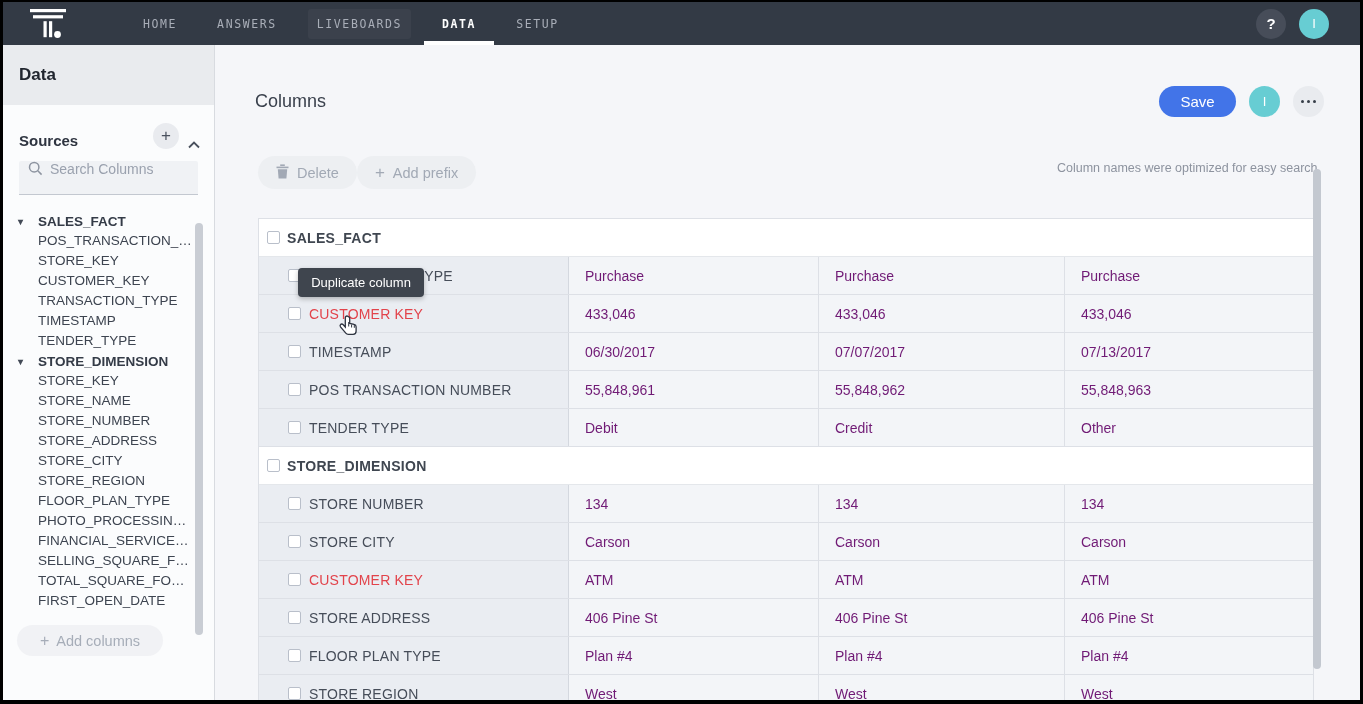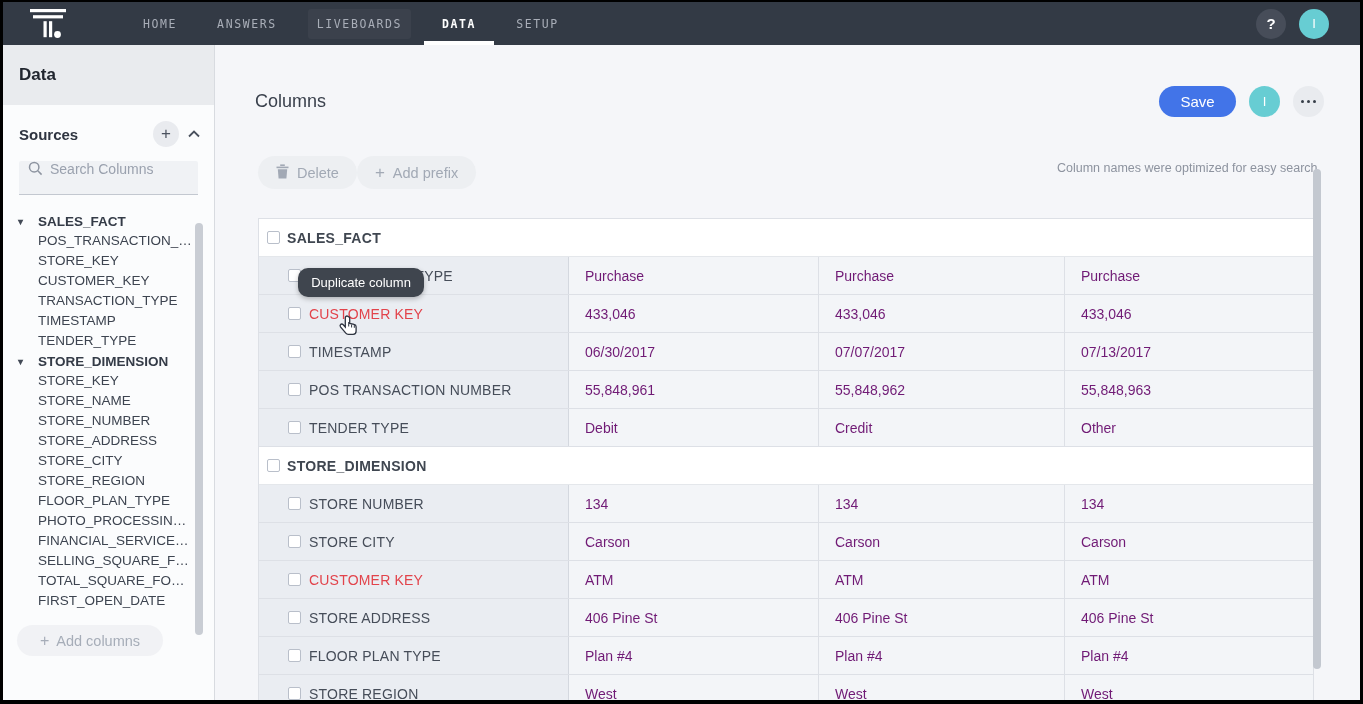--- a/index.html
+++ b/index.html
@@ -26,21 +26,21 @@
   .avatar { width:30px; height:30px; border-radius:50%; background:var(--teal,#67cdd3); color:#fff;
               display:flex; align-items:center; justify-content:center; font-size:13px; cursor:pointer; }
 
   
   .app-body { position:relative; display:flex; height:655px; overflow:hidden; }
 
   
   .sidebar { position:relative; width:212px; background:#fbfcfd; border-right:1px solid #d8dbe0; flex:none; }
   .sidebar-header { height:60px; background:#e9ebee; display:flex; align-items:center; padding-left:16px;
               font-size:17px; font-weight:bold; color:#21262f; }
-  .sources-row { margin:14px 14px 0 16px; height:30px; display:flex; align-items:center; }
+  .sources-row { margin:14px 14px 0 16px; height:30px; display:flex; align-items:flex-end; }
   .sources-label { font-size:15px; font-weight:bold; color:#2e3440; }
   .plus-circle { margin-left:auto; width:26px; height:26px; border-radius:50%; background:#e9ebef;
               display:flex; align-items:center; justify-content:center; color:#4a515e; font-size:17px; cursor:pointer; }
   .collapse-chevron { margin-left:9px; cursor:pointer; display:flex; align-items:center; }
   .search-box { margin:12px 16px 0 16px; height:34px; background:#f0f2f5; border-bottom:1px solid #c3c8d0;
               border-radius:2px 2px 0 0; display:flex; align-items:flex-start; padding:0 9px; gap:7px; }
   .search-box input { border:none; outline:none; background:transparent; font-size:14px; color:#3d4450; width:130px;
               font-family:"Liberation Sans", sans-serif; }
   .search-box input::placeholder { color:#9aa1ae; opacity:1; }
   .tree { margin-top:16px; padding-left:15px; font-size:13.5px; color:#3d4450; }
@@ -83,21 +83,21 @@
   .cell-name.red .lbl { color:var(--red,#e2434b); }
   .cell-val { background:#f3f5f8; display:flex; align-items:center; padding-left:16px;
               border-right:1px solid #dde0e6; font-size:14px; color:#701a75; }
   .cell-val.v0 { width:250px; } .cell-val.v1 { width:246px; } .cell-val.v2 { width:248px; border-right:none; }
   .cb { width:13px; height:13px; border:1px solid #b9bfca; border-radius:2px; background:#fff; flex:none; cursor:pointer; }
 
   .main-thumb { position:absolute; left:1310px; top:167px; width:8px; height:500px; border-radius:4px; background:#c3c8d0; }
 
   
   .tooltip { position:absolute; left:295px; top:266px; width:126px; height:29px; background:var(--tipbg,#3f454e);
-              color:#fff; font-size:13px; border-radius:10px; display:flex; align-items:center; justify-content:center;
+              color:#fff; font-size:13px; border-radius:4px; display:flex; align-items:center; justify-content:center;
               box-shadow:0 2px 5px rgba(0,0,0,.25); z-index:30; }
   .cursor { position:absolute; left:335px; top:312px; z-index:31; }
 </style>
 </head>
 <body>
 
 <div class="frame">
   <div class="inner">
 
     <header class="topnav">

